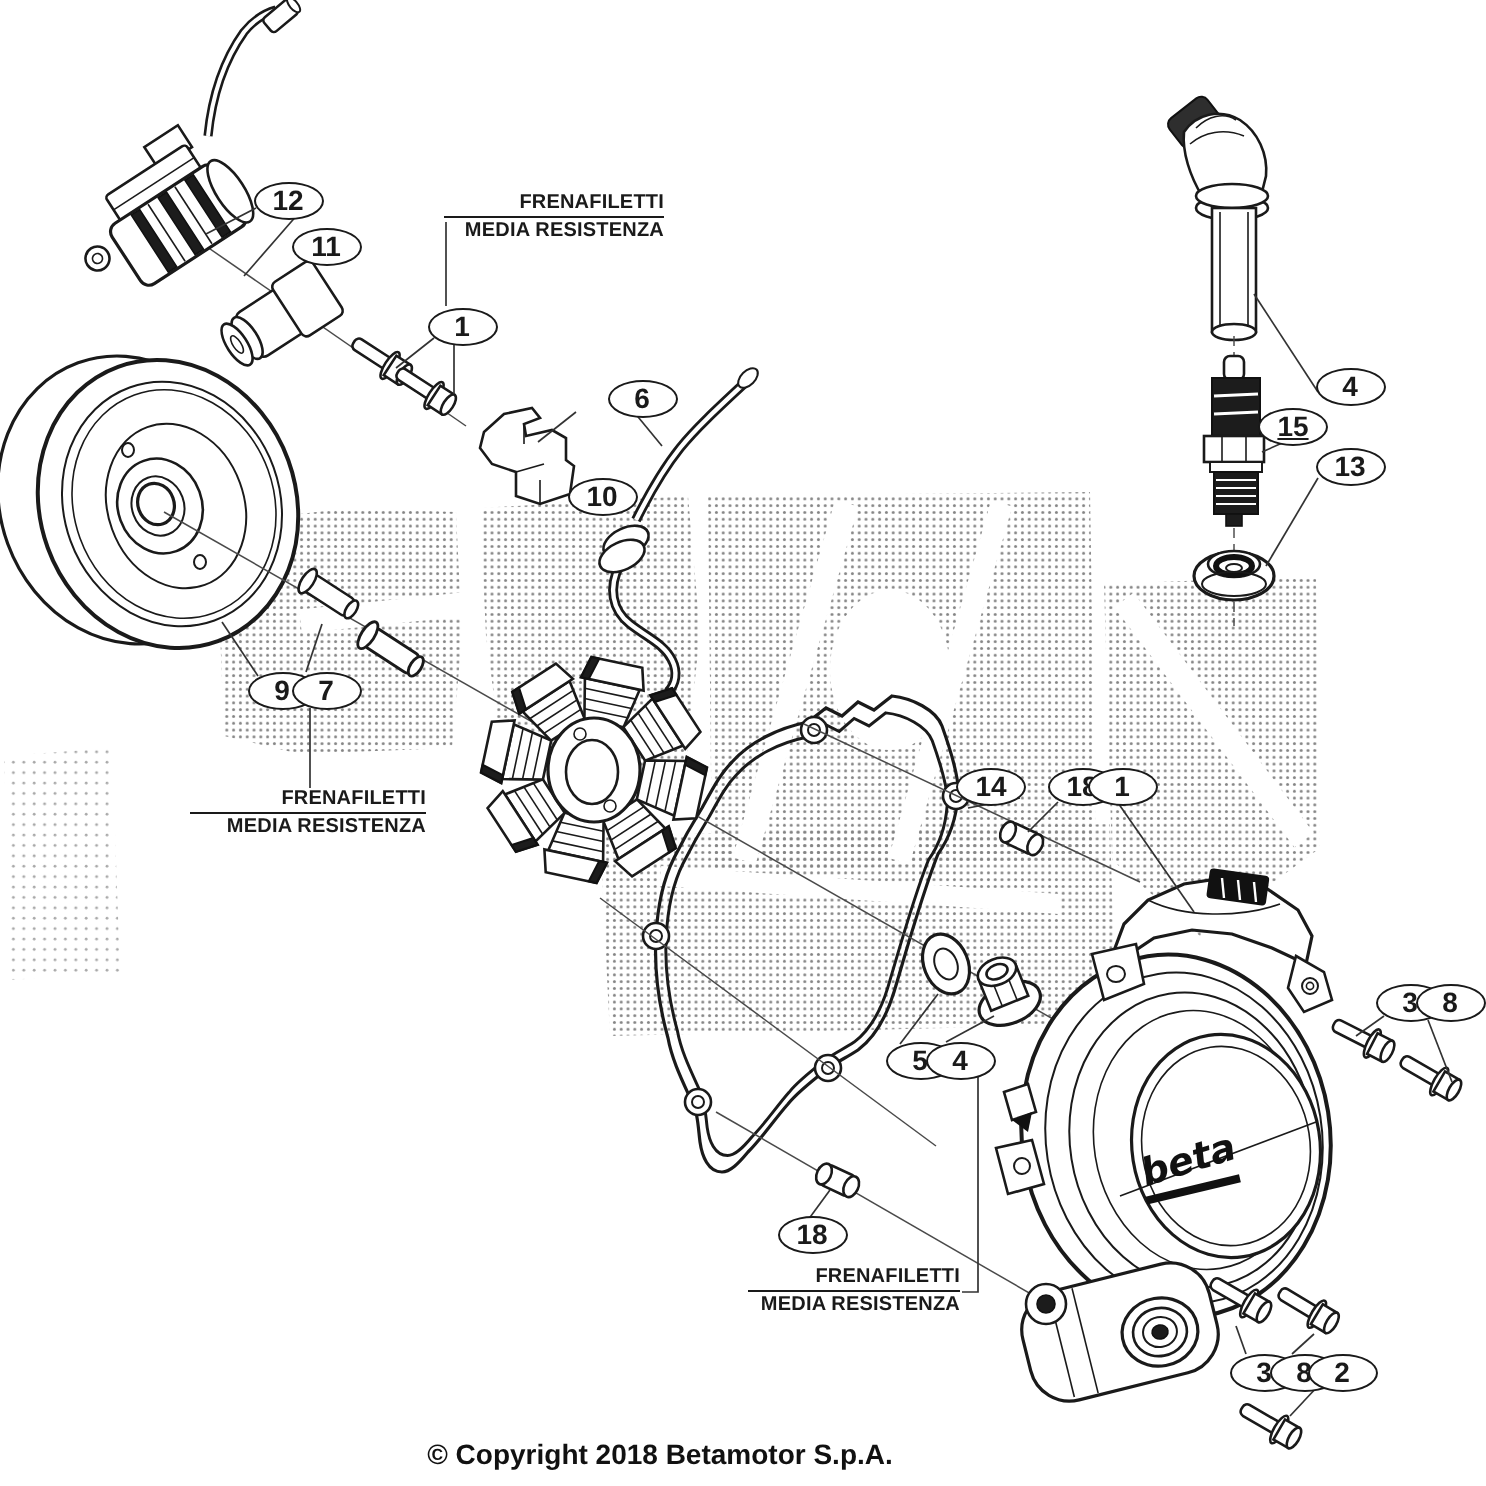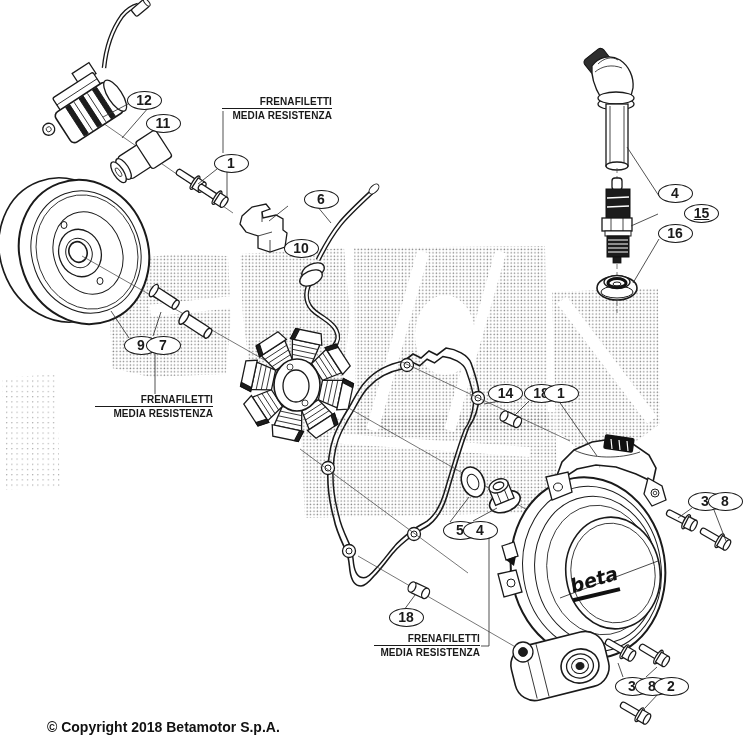--- a/index.html
+++ b/index.html
@@ -15,22 +15,22 @@
   .lead{stroke:#333;stroke-width:.85;fill:none;}
   
   .callout{position:absolute;width:35px;height:19px;box-sizing:border-box;
            border:1.4px solid #1a1a1a;border-radius:50%;background:#fff;
            font-size:14px;font-weight:bold;line-height:16px;text-align:center;z-index:5;}
   
   .note{position:absolute;text-align:right;font-size:10px;font-weight:bold;
         letter-spacing:.1px;line-height:11px;z-index:4;color:#1a1a1a;}
   .note .nl1{display:block;border-bottom:1.5px solid #1a1a1a;padding-bottom:1px;}
   .note .nl2{display:block;padding-top:1px;white-space:nowrap;}
-  .copyright{position:absolute;left:0;top:719px;width:660px;
-             font-size:14px;font-weight:bold;color:#111;z-index:4;padding-left:47px;}
+  .copyright{position:absolute;left:0;top:719px;width:660px;text-align:center;
+             font-size:14px;font-weight:bold;color:#111;z-index:4;}
 </style>
 </head>
 <body>
 
 <div class="stage">
 
   <svg width="743" height="743" viewBox="0 0 743 743">
     <defs>
       <pattern id="ht1" width="3.4" height="3.4" patternUnits="userSpaceOnUse">
         <circle cx="1.2" cy="1.2" r="0.75" fill="#6f6f6f"></circle>
@@ -384,23 +384,23 @@
 
   <div>
       <div class="callout" style="left: 126.5px; top: 90.5px;">12</div>
       <div class="callout" style="left: 145.5px; top: 90.5px; margin-top: 23px;">11</div>
       <div class="callout" style="left: 213.5px; top: 153.5px;">1</div>
       <div class="callout" style="left: 283.5px; top: 190.5px; margin-top: 48px;">10</div>
       <div class="callout" style="left: 303.5px; top: 189.5px;">6</div>
       <div class="callout" style="left: 123.5px; top: 335.5px;">9</div>
       <div class="callout" style="left: 145.5px; top: 335.5px;">7</div>
       <div class="callout" style="left: 657.5px; top: 183.5px;">4</div>
-      <div class="callout" style="left: 684px; top: 203.5px; text-decoration: underline;">15</div>
-      <div class="callout" style="left: 657.5px; top: 223.5px;">16</div>
-      <div class="callout" style="left: 488px; top: 383.5px;">14</div>
+      <div class="callout" style="left: 629px; top: 203.5px; text-decoration: underline;">15</div>
+      <div class="callout" style="left: 657.5px; top: 223.5px;">13</div>
+      <div class="callout" style="left: 478px; top: 383.5px;">14</div>
       <div class="callout" style="left: 523.5px; top: 383.5px;">18</div>
       <div class="callout" style="left: 543.5px; top: 383.5px;">1</div>
       <div class="callout" style="left: 442.5px; top: 520.5px;">5</div>
       <div class="callout" style="left: 462.5px; top: 520.5px;">4</div>
       <div class="callout" style="left: 687.5px; top: 491.5px;">3</div>
       <div class="callout" style="left: 707.5px; top: 491.5px;">8</div>
       <div class="callout" style="left: 388.5px; top: 607.5px;">18</div>
       <div class="callout" style="left: 614.5px; top: 676.5px;">3</div>
       <div class="callout" style="left: 634.5px; top: 676.5px;">8</div>
       <div class="callout" style="left: 653.5px; top: 676.5px;">2</div>

